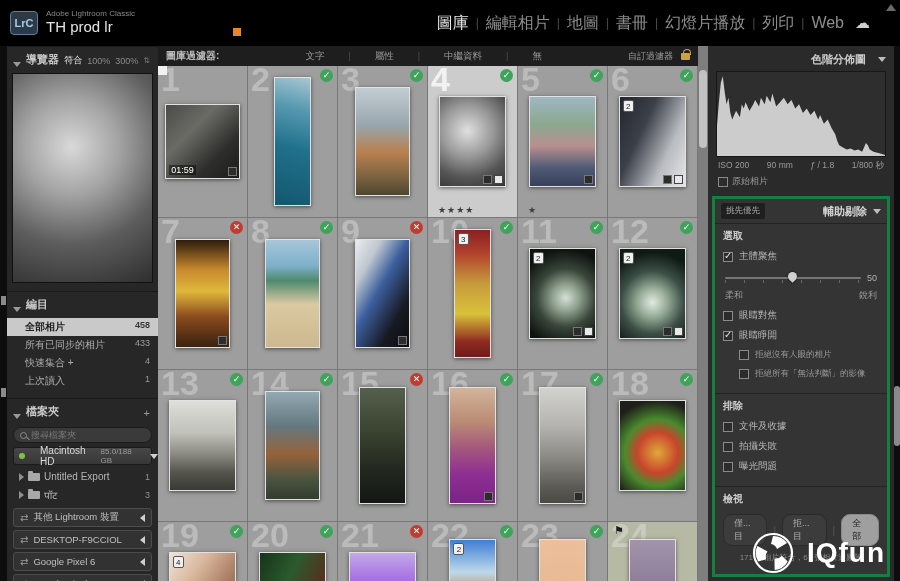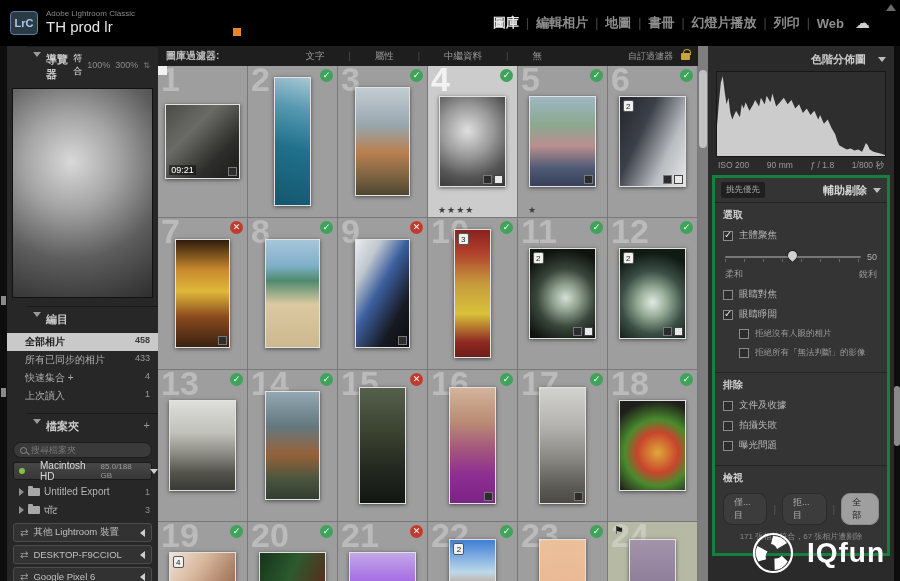--- a/index.html
+++ b/index.html
@@ -9,36 +9,36 @@
 
   
   .titlebar { position:relative; height:46px; background:#000; display:flex; align-items:center; }
   .logo-badge { width:28px; height:24px; margin:0 8px 0 10px; background:#2b3a47; border:1px solid #5d7d9b;
     border-radius:4px; color:#a9c9e8; font-size:11px; font-weight:bold; display:flex; align-items:center; justify-content:center; }
   .identity { display:flex; flex-direction:column; line-height:1.1; }
   .identity .app-small { font-size:8px; color:#8a8a8a; }
   .identity .plate { font-size:15px; color:#e4e4e4; }
   .orange-dot { position:absolute; left:233px; top:28px; width:8px; height:8px; background:#e8862c; }
   .modules { position:absolute; right:30px; top:0; height:46px; display:flex; align-items:center; gap:7px; }
-  .module { font-size:13px; font-weight:bold; color:#8d8d8d; cursor:pointer; }
+  .module { font-size:16px; font-weight:normal; color:#8d8d8d; cursor:pointer; }
   .module.active { color:#e8e8e8; }
   .mod-sep { color:#4a4a4a; font-size:12px; }
   .cloud { font-size:15px; color:#cfcfcf; margin-left:4px; }
   .corner-tri { position:absolute; right:4px; top:4px; width:0; height:0;
     border-left:5px solid transparent; border-right:5px solid transparent; border-bottom:7px solid #6a6a6a; }
 
   .main { display:flex; height:535px; }
 
   
   .left { width:158px; background:#272727; display:flex; }
   .edge-strip { width:7px; background:#0d0d0d; position:relative; }
   .edge-strip .mark1,.edge-strip .mark2 { position:absolute; left:1px; width:5px; height:9px; background:#8a8a8a; }
   .edge-strip .mark1 { top:250px; } .edge-strip .mark2 { top:342px; }
   .left-inner { flex:1; overflow:hidden; font-size:10px; color:#b0b0b0; }
-  .panel-hdr { display:flex; align-items:flex-start; padding:5px 8px 4px 6px; color:#cacaca; font-weight:bold; font-size:11px; border-top:1px solid #1a1a1a;margin-left:20px; }
+  .panel-hdr { display:flex; align-items:flex-end; padding:5px 8px 4px 6px; color:#cacaca; font-weight:bold; font-size:11px; border-top:1px solid #1a1a1a; }
   .tri-down { width:0; height:0; border-left:4px solid transparent; border-right:4px solid transparent; border-top:5px solid #9a9a9a; margin-right:5px; }
   .zoom-opts { margin-left:auto; display:flex; gap:5px; font-weight:normal; font-size:9px; color:#8b8b8b; align-items:center; }
   .zoom-opts .zo.active { color:#e0e0e0; }
   .updn { font-size:8px; color:#7a7a7a; }
   .nav-preview { margin:2px 5px 8px 5px; height:210px; border:1px solid #111;
     background:radial-gradient(circle at 42% 35%, #d9d9d9 0%, #a4a4a4 30%, #5d5d5d 62%, #2e2e2e 100%); }
   .cat-list { padding:2px 0 8px 0; }
   .cat-row { display:flex; padding:2px 8px 2px 18px; color:#aeaeae; cursor:pointer; }
   .cat-row.sel { background:#c9c9c9; color:#1d1d1d; font-weight:bold; }
   .cat-count { margin-left:auto; font-size:9px; color:inherit; opacity:.85; }
@@ -283,21 +283,21 @@
           </span>
         <span class="fb-preset">自訂過濾器</span>
         <span class="lock"></span>
       </div>
       <div class="grid" id="grid">
           <div class="cell">
             <span class="cell-num">1</span>
             <span class="corner-mark"></span>
             <div class="thumbwrap" style="width: 84%; height: 50%;">
               <div class="thumb" style="background: linear-gradient(135deg, rgb(74, 74, 72) 0%, rgb(107, 107, 102) 35%, rgb(46, 46, 44) 70%, rgb(27, 27, 26) 100%);"></div>
-              <span class="vid-dur">09:21</span>
+              <span class="vid-dur">01:59</span>
               <span class="minis">
                 <span class="mini dark"></span>
               </span>
             </div>
           </div>
           <div class="cell">
             <span class="cell-num">2</span>
             <span class="badge check">✓</span>
             <div class="thumbwrap" style="width: 42%; height: 86%;">
               <div class="thumb" style="background: linear-gradient(195deg, rgb(168, 198, 210) 0%, rgb(86, 153, 176) 25%, rgb(32, 112, 140) 55%, rgb(20, 87, 110) 100%);"></div>
@@ -512,20 +512,24 @@
         <div class="hist-box">
           <svg viewBox="0 0 176 78" preserveAspectRatio="none">
             <polygon fill="#cccccc" points="0,78 0,50 2,28 4,10 6,4 8,18 10,30 12,24 14,38 16,44 18,40 20,36 24,42 26,30 28,34 30,28 34,36 38,30 40,26 44,32 46,24 50,30 52,22 56,28 58,20 60,26 62,32 66,28 70,24 74,30 78,26 82,34 86,30 90,38 94,34 98,40 102,36 106,44 108,40 112,48 116,44 120,52 124,58 126,64 128,68 132,70 136,72 140,71 144,73 148,72 152,74 154,70 156,66 158,68 160,72 164,74 168,75 172,76 176,77 176,78"></polygon>
           </svg>
         </div>
         <div class="exif">
           <span>ISO 200</span>
           <span>90 mm</span>
           <span>ƒ / 1.8</span>
           <span>1/800 秒</span>
+        </div>
+        <div class="orig-row">
+          <span class="cb"></span>
+          <span>原始相片</span>
         </div>
 
         <div class="cull">
           <div class="cull-hdr">
             <span class="cull-tag">挑先優先</span>
             <span class="cull-title">輔助剔除</span>
             <span class="cull-tri"></span>
           </div>
 
           <div class="sec">

